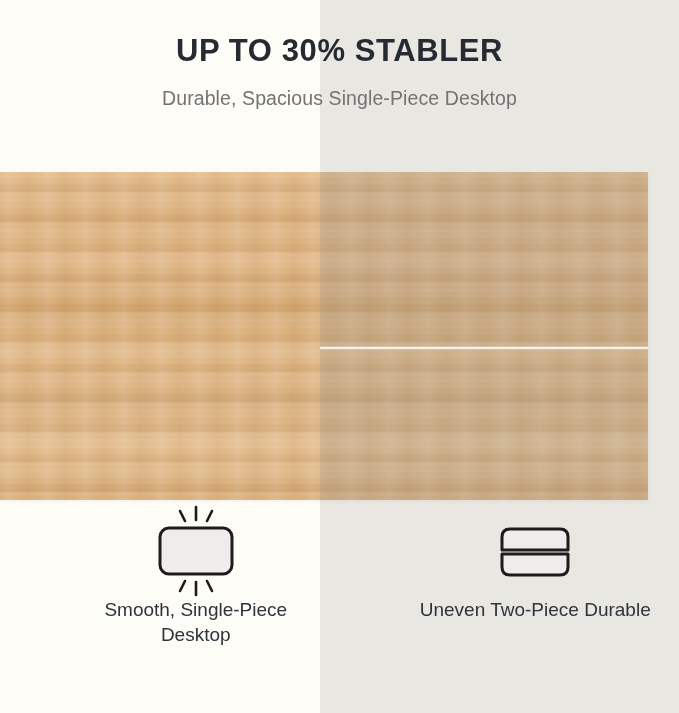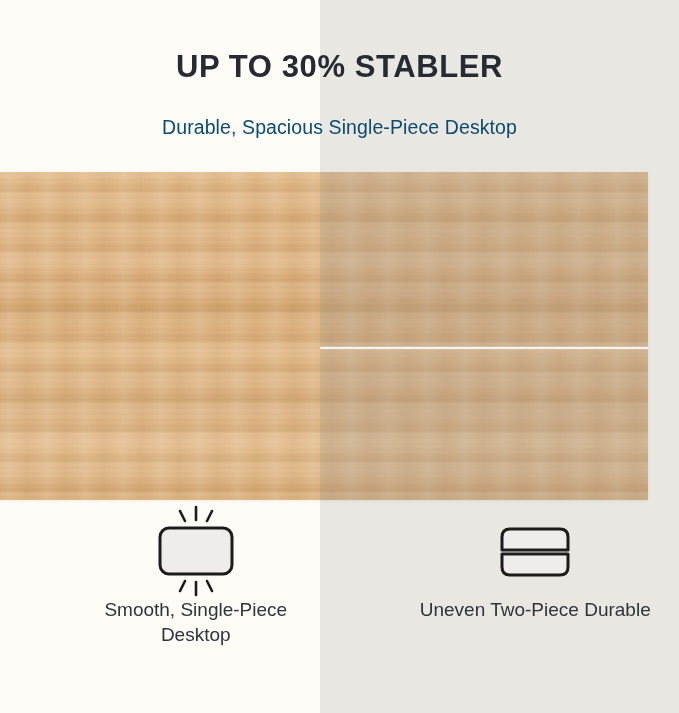--- a/index.html
+++ b/index.html
@@ -11,28 +11,28 @@
   }
   .stage{position:relative;width:679px;height:713px;overflow:hidden;}
 
   
   .bg-left{position:absolute;left:0;top:0;width:320px;height:713px;background:#fdfcf6;}
   .bg-right{position:absolute;left:320px;top:0;width:359px;height:713px;background:#e9e7e2;}
 
   
   .header{position:absolute;left:0;top:0;width:679px;text-align:center;z-index:6;}
   .headline{
-    margin:16px;padding-top:34px;
+    margin:0;padding-top:34px;
     font-size:31px;font-weight:700;letter-spacing:.6px;
     color:#262b33;line-height:1.1;
   }
   .subtitle{
-    margin:17px;padding-top:14px;
+    margin:4px;padding-top:14px;
     font-size:19.5px;font-weight:400;letter-spacing:.1px;
-    color:#0c4a6e;line-height:1.25;
+    color:#737373;line-height:1.25;
   }
 
   
   .wood-wrap{
     position:absolute;left:0;top:172px;width:648px;height:328px;
     overflow:hidden;z-index:3;
     box-shadow:0 1px 3px rgba(120,100,70,.10);
   }
   .wood{
     position:absolute;left:0;top:0;width:648px;height:328px;

